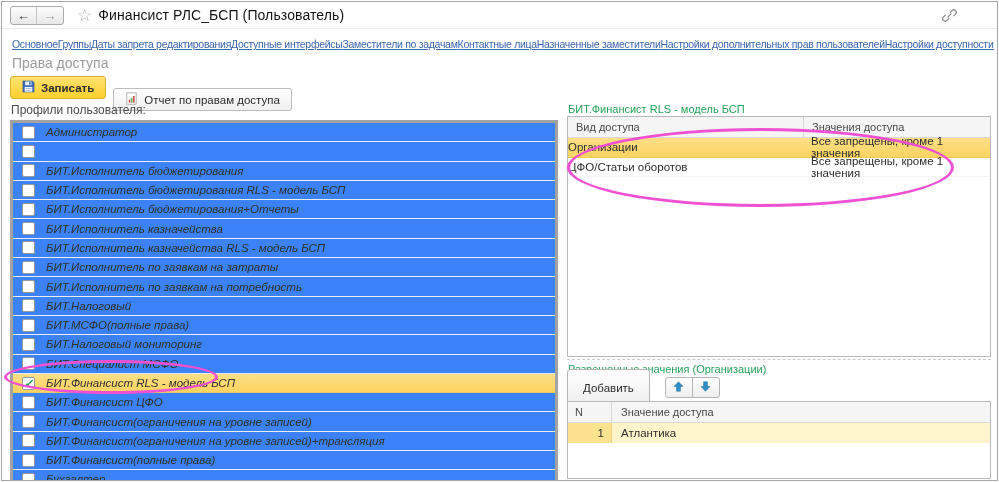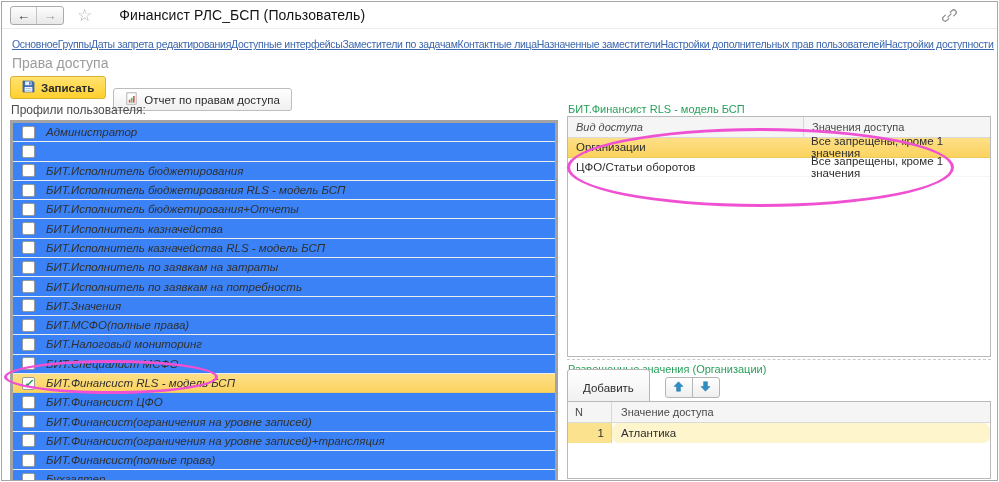--- a/index.html
+++ b/index.html
@@ -15,21 +15,21 @@
   .titlebar { position:absolute; top:0; left:0; right:0; height:27px;
     display:flex; align-items:center; padding-left:8px; background:#fff;
     border-bottom:1px solid #ECECEC; }
   .nav-group { display:flex; height:19px; border:1px solid #ABABAB; border-radius:3px;
     overflow:hidden; background:linear-gradient(#FDFDFD,#E8E8E8); }
   .nav-btn { width:26px; display:flex; align-items:center; justify-content:center;
     font-size:13px; line-height:1; cursor:default; }
   .nav-btn.back { color:#3A3A3A; border-right:1px solid #C4C4C4; }
   .nav-btn.fwd  { color:#9E9E9E; }
   .star { margin-left:13px; font-size:17px; color:#B3B3B3; line-height:1; }
-  .win-title { margin-left:27px; font-size:14px; color:#141414; letter-spacing:0.1px; }
+  .win-title { margin-left:6px; font-size:14px; color:#141414; letter-spacing:0.1px; }
   .link-icon { position:absolute; right:40px; top:6px; }
 
   
   .navrow { position:absolute; top:29px; left:10px; right:3px; height:19px;
     display:flex; justify-content:space-between; align-items:flex-end;
     white-space:nowrap; overflow:hidden; }
   .nav-link { font-size:10.5px; letter-spacing:-0.3px; color:#3B66AD;
     text-decoration:underline; cursor:pointer; }
 
   
@@ -55,33 +55,33 @@
 
   
   .right-panel { position:absolute; left:565px; right:6px; top:99px; bottom:1px; }
   .green-header { position:absolute; left:1px; top:2px; font-size:11px; color:#28A05A; }
   .green-header.lower { top:262px; }
   .tbl { position:absolute; left:0; right:0; border:1px solid #B9B9B9; background:#fff; overflow:hidden; }
   .access-table { top:15px; height:241px; }
   .allowed-table { top:300px; bottom:0; }
   .t-head { display:flex; height:21px; background:#F5F5F5; border-bottom:1px solid #D9D9D9;
     font-size:11px; color:#4A4A4A; align-items:center; }
-  .h-c1 { width:235px; padding-left:8px;font-style:italic; }
+  .h-c1 { width:235px; padding-left:8px; }
   .h-c2 { flex:1; padding-left:8px; border-left:1px solid #D7D7D7; height:100%; display:flex; align-items:center; }
   .h-n  { width:44px; padding-left:7px; border-right:1px solid #D7D7D7; height:100%; display:flex; align-items:center; }
   .h-v  { flex:1; padding-left:9px; }
   .a-row { display:flex; height:19.5px; align-items:center; font-size:11.5px;
     color:#2E2E2E; border-bottom:1px solid #F5F5F5; cursor:default; }
   .a-row.selected { background:linear-gradient(#FDDF87,#FBD35F); border-bottom-color:#EFCB5C; }
-  .a-c1 { width:235px; padding-left:8px; }
+  .a-c1 { width:235px; }
   .a-c2 { flex:1; padding-left:8px; }
   .al-row { display:flex; height:19.5px; font-size:11.5px; color:#2E2E2E; cursor:default; }
   .al-n { width:44px; background:#FAE28E; display:flex; align-items:center;
     justify-content:flex-end; padding-right:7px; border-right:1px solid #ECD37D; }
-  .al-v { flex:1; background:#FEF5CC; display:flex; align-items:center; padding-left:9px;border-radius:7px; }
+  .al-v { flex:1; background:#FEF5CC; display:flex; align-items:center; padding-left:9px; }
   .splitter { position:absolute; top:258px; left:0; right:0; border-top:1px dashed #C9C9C9; cursor:row-resize; }
   .lower-cmd { position:absolute; top:276px; left:0; display:flex; align-items:center; gap:15px; height:21px; }
   .btn-add { height:37px; padding:0 15px; font-size:11.5px; background:linear-gradient(#FFFFFF,#EFEFEF);
     border:1px solid #B5B5B5; border-radius:3px; color:#2B2B2B; cursor:pointer;
     font-family:"Liberation Sans", sans-serif; }
   .updown { display:flex; }
   .btn-move { width:28px; height:21px; background:linear-gradient(#FFFFFF,#EFEFEF);
     border:1px solid #B5B5B5; display:flex; align-items:center; justify-content:center; cursor:pointer; padding:0; }
   .btn-move.up { border-radius:3px 0 0 3px; }
   .btn-move.down { border-radius:0 3px 3px 0; margin-left:-1px; }
@@ -190,21 +190,21 @@
         <div class="profile-row">
           <span class="checkbox"></span>
           <span class="profile-label">БИТ.Исполнитель по заявкам на затраты</span>
         </div>
         <div class="profile-row">
           <span class="checkbox"></span>
           <span class="profile-label">БИТ.Исполнитель по заявкам на потребность</span>
         </div>
         <div class="profile-row">
           <span class="checkbox"></span>
-          <span class="profile-label">БИТ.Значения</span>
+          <span class="profile-label">БИТ.Налоговый</span>
         </div>
         <div class="profile-row">
           <span class="checkbox"></span>
           <span class="profile-label">БИТ.МСФО(полные права)</span>
         </div>
         <div class="profile-row">
           <span class="checkbox"></span>
           <span class="profile-label">БИТ.Налоговый мониторинг</span>
         </div>
         <div class="profile-row">

